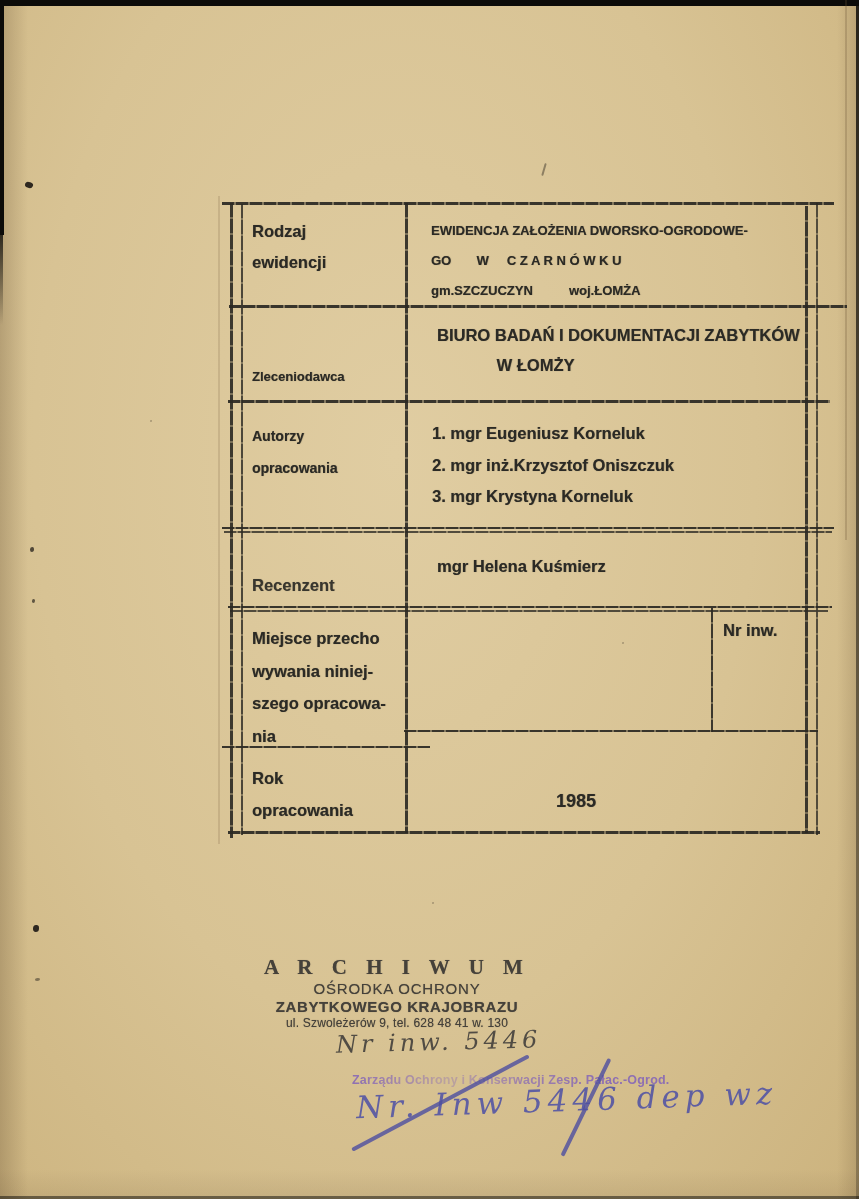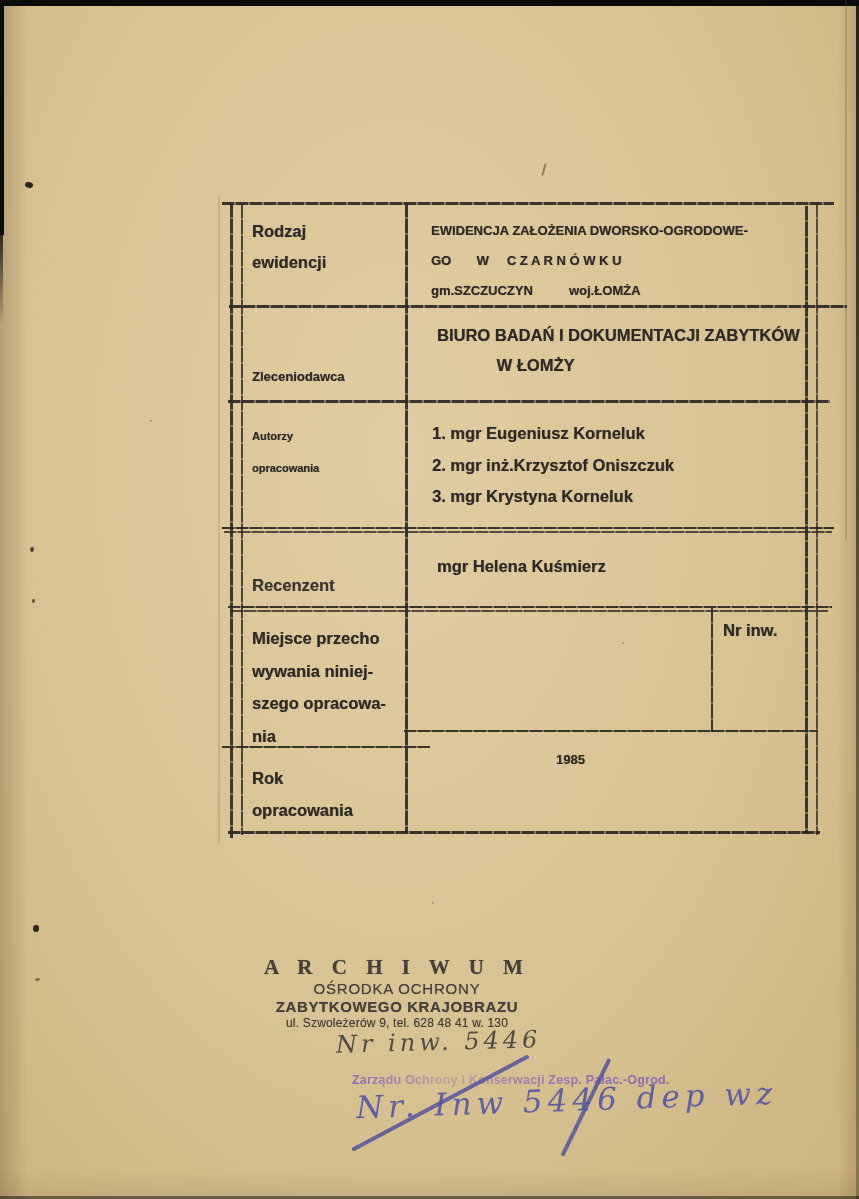--- a/index.html
+++ b/index.html
@@ -120,38 +120,38 @@
     <div class="tw" style="left:252px;top:216px;font-size:16.5px;line-height:31px;">Rodzaj
 ewidencji</div>
     <div class="tw" style="left:431px;top:216px;font-size:13px;line-height:30px;">EWIDENCJA ZAŁOŻENIA DWORSKO-OGRODOWE-
 GO       W     C Z A R N Ó W K U
 gm.SZCZUCZYN          woj.ŁOMŻA</div>
 
     <div class="tw" style="left:252px;top:337px;font-size:13px;margin-top:32px;">Zleceniodawca</div>
     <div class="tw" style="left:437px;top:320px;font-size:16.5px;line-height:30px;">BIURO BADAŃ I DOKUMENTACJI ZABYTKÓW
              W ŁOMŻY</div>
 
-    <div class="tw" style="left:252px;top:420px;font-size:11px;line-height:32px;">Autorzy
+    <div class="tw" style="left:252px;top:420px;font-size:14px;line-height:32px;">Autorzy
 opracowania</div>
     <div class="tw" style="left:432px;top:418px;font-size:16.5px;line-height:31.5px;">1. mgr Eugeniusz Korneluk
 2. mgr inż.Krzysztof Oniszczuk
 3. mgr Krystyna Korneluk</div>
 
     <div class="tw" style="left:252px;top:576px;font-size:16.5px;opacity:.92;">Recenzent</div>
     <div class="tw" style="left:437px;top:557px;font-size:16.5px;">mgr Helena Kuśmierz</div>
 
     <div class="tw" style="left:252px;top:622px;font-size:16.5px;line-height:32.5px;">Miejsce przecho
 wywania niniej-
 szego opracowa-
 nia</div>
     <div class="tw" style="left:723px;top:621px;font-size:16.5px;">Nr inw.</div>
 
     <div class="tw" style="left:252px;top:762px;font-size:16.5px;line-height:32px;">Rok
 opracowania</div>
-    <div class="tw" style="left:556px;top:752px;font-size:13px;">1985</div>
+    <div class="tw" style="left:556px;top:791px;font-size:18px;">1985</div>
   </div>
 
   <div class="stamp-archive">
     <div class="sa1">A R C H I W U M</div>
     <div class="sa2">OŚRODKA OCHRONY</div>
     <div class="sa3">ZABYTKOWEGO KRAJOBRAZU</div>
     <div class="sa4">ul. Szwoleżerów 9, tel. 628 48 41 w. 130</div>
   </div>
 
   <div class="hand-pencil">Nr inw. 5446</div>

